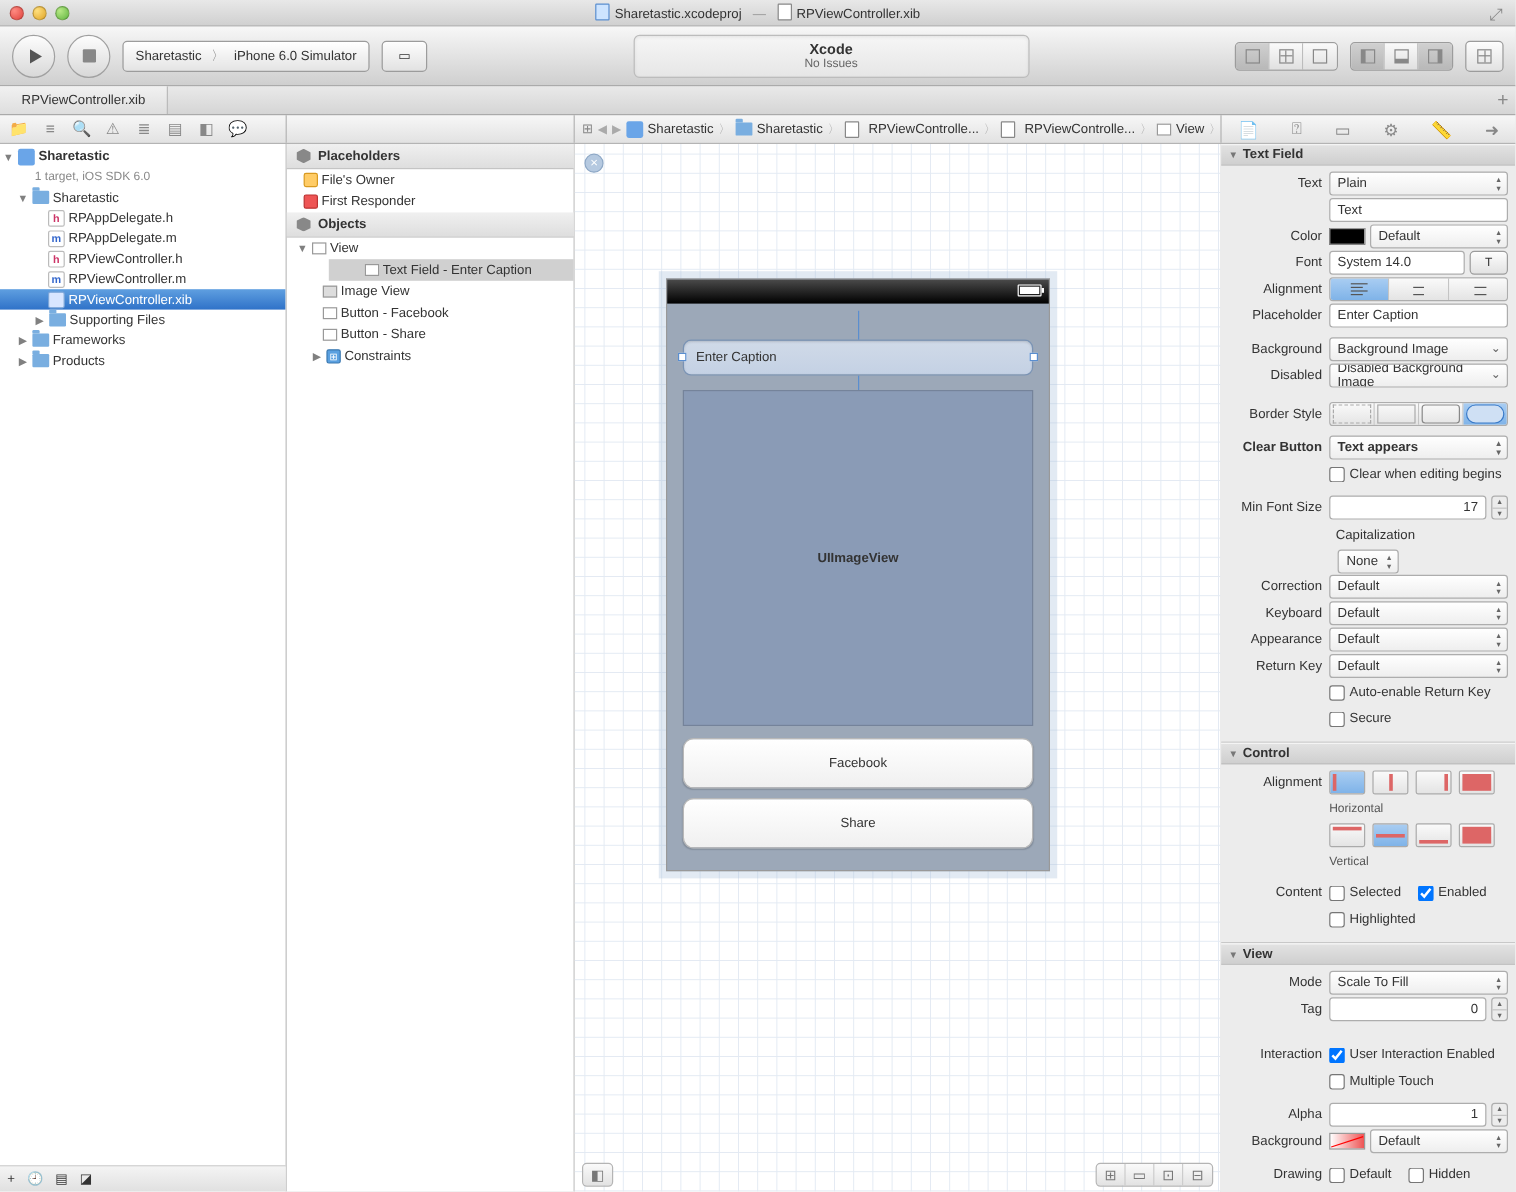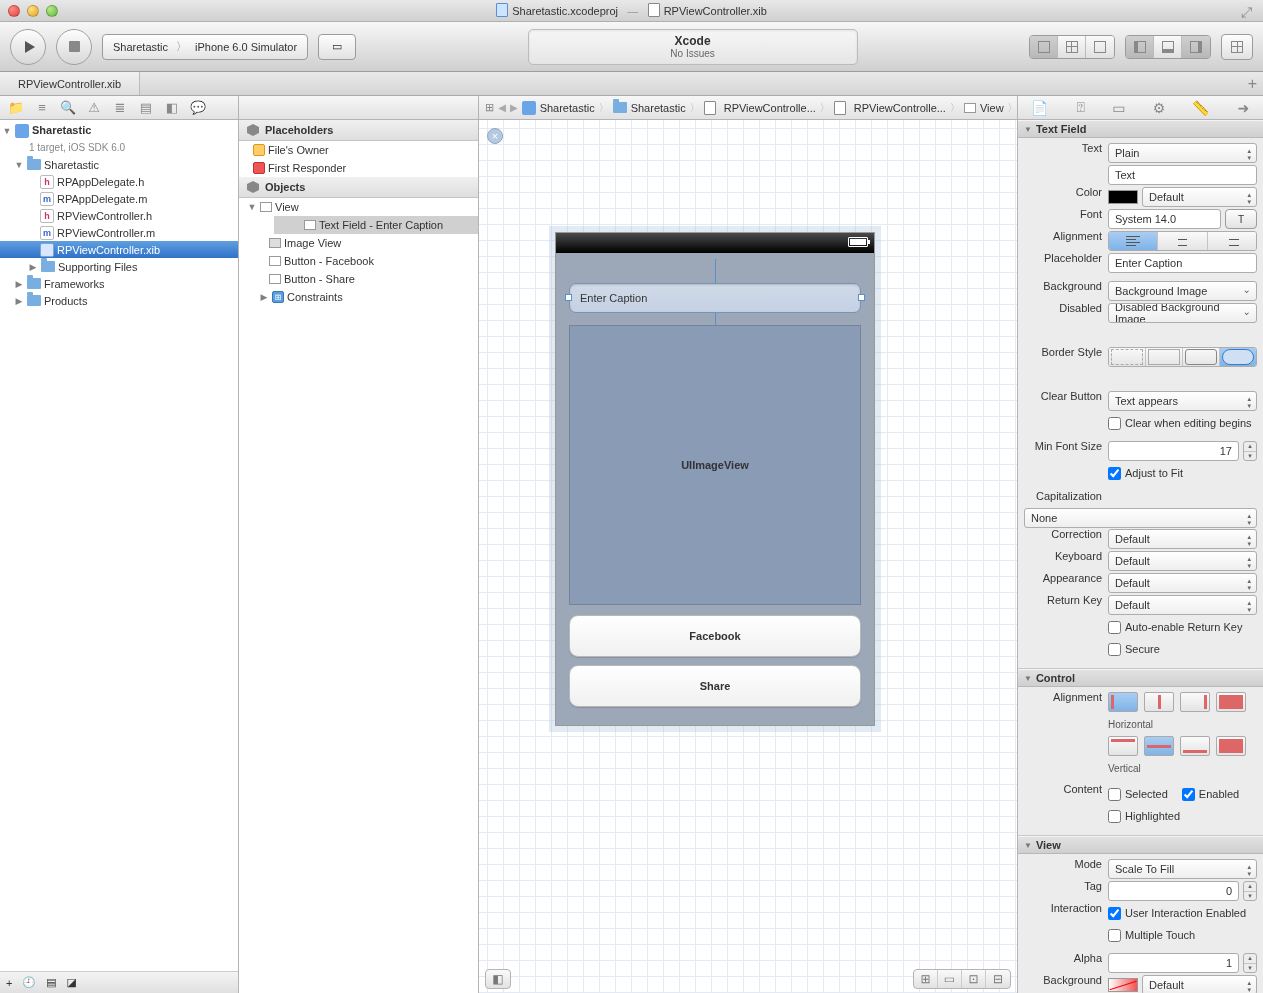--- a/index.html
+++ b/index.html
@@ -101,33 +101,33 @@
 .battery::after { content:""; position:absolute; right:-3px; top:2px; width:2px; height:4px; background:#fff; }
 .battery .fill { position:absolute; left:1px; top:1px; bottom:1px; right:1px; background:#fff; }
 .tf-wrap { position:absolute; left:13px; top:50px; right:13px; height:30px; }
 .textfield { width:100%; height:100%; border:1px solid #7a93b4; border-radius:7px; background:linear-gradient(#d0dae8,#c4d1e4); box-shadow:inset 0 1px 2px rgba(0,0,0,.15); padding:0 10px; font-size:15px; color:#6d86a6; display:flex; align-items:center; }
 .sel-handle { width:7px; height:7px; background:#fff; border:1px solid #5a8ecf; position:absolute; }
 .h-l { left:-4px; top:50%; margin-top:-4px; } .h-r { right:-4px; top:50%; margin-top:-4px; }
 .guide { position:absolute; background:#5a8ecf; }
 .guide.top { left:50%; width:1px; top:-24px; height:24px; }
 .guide.bot { left:50%; width:1px; bottom:-14px; height:14px; }
 .imgview { position:absolute; left:13px; top:92px; right:13px; height:280px; background:#8a9bb6; border:1px solid rgba(0,0,0,.15); display:flex; align-items:center; justify-content:center; color:#fff; font-weight:700; font-size:15px; }
-.btn { position:absolute; left:13px; right:13px; height:42px; border-radius:9px; background:linear-gradient(#fff,#f0f0f0); border:1px solid #b8b8b8; box-shadow:0 1px 1px rgba(0,0,0,.15); display:flex; align-items:center; justify-content:center; font-size:16px; font-weight:700; color:#324c78; }
+.btn { position:absolute; left:13px; right:13px; height:42px; border-radius:9px; background:linear-gradient(#fff,#f0f0f0); border:1px solid #b8b8b8; box-shadow:0 1px 1px rgba(0,0,0,.15); display:flex; align-items:center; justify-content:center; font-size:16px; font-weight:400; color:#324c78; }
 .btn.fb { top:382px; } .btn.share { top:432px; }
 .canvas-footer { position:absolute; left:0; right:0; bottom:0; height:28px; display:flex; justify-content:space-between; align-items:flex-end; padding:0 6px 4px; }
 .pill { height:20px; border:1px solid #b4b4b4; border-radius:4px; background:linear-gradient(#fafafa,#e2e2e2); display:flex; align-items:center; }
 .pill .s { width:24px; height:100%; display:flex; align-items:center; justify-content:center; border-right:1px solid #ccc; font-size:12px; color:#777; }
 .pill .s:last-child { border-right:none; }
 
 
 .insp-section { border-bottom:1px solid #c8c8c8; }
 .insp-head { height:18px; background:linear-gradient(#e2e2e2,#cfcfcf); border-top:1px solid #f4f4f4; border-bottom:1px solid #b8b8b8; display:flex; align-items:center; padding:0 6px; font-weight:600; gap:4px; }
 .insp-head .tri { font-size:8px; color:#777; }
 .insp-body { padding:4px 6px 8px; }
-.irow { display:flex; min-height:22px; gap:6px; }
+.irow { display:flex; align-items:center; min-height:22px; gap:6px; }
 .irow .lbl { width:78px; text-align:right; font-size:11px; color:#333; }
 .ctrl { flex:1; display:flex; gap:4px; align-items:center; }
 .select { flex:1; height:20px; border:1px solid #adadad; border-radius:3px; background:linear-gradient(#fff,#eee); padding:0 16px 0 6px; position:relative; font-size:11px; display:flex; align-items:center; overflow:hidden; }
 .select::after { content:"⌄"; position:absolute; right:5px; top:2px; color:#666; font-size:10px; }
 .select.updown::after { content:"▴\A▾"; white-space:pre; font-size:7px; line-height:7px; top:3px; }
 .textin { flex:1; height:20px; border:1px solid #adadad; border-radius:3px; background:#fff; padding:0 6px; font-size:11px; display:flex; align-items:center; }
 .textin.ph { color:#aaa; }
 .seg2 { display:flex; border:1px solid #adadad; border-radius:3px; overflow:hidden; height:20px; flex:1; }
 .seg2 .c { flex:1; display:flex; align-items:center; justify-content:center; border-right:1px solid #c4c4c4; background:linear-gradient(#fafafa,#e4e4e4); }
 .seg2 .c:last-child { border-right:none; }
@@ -528,40 +528,40 @@
             </div>
           </div>
         <div class="irow">
             <div class="lbl">Disabled</div>
             <div class="ctrl">
               <div class="select ph" style="color:#aaa;">
                 <span>Disabled Background Image</span>
               </div>
             </div>
           </div>
-        <div class="irow" style="margin-top:22px;">
+        <div class="irow" style="margin-top:10px;">
             <div class="lbl">Border Style</div>
             <div class="ctrl">
               <div class="seg2">
           <div class="c">
                   <div class="border-opt"></div>
                 </div>
           <div class="c">
                   <div class="border-opt solid"></div>
                 </div>
           <div class="c">
                   <div class="border-opt bezel"></div>
                 </div>
           <div class="c on">
                   <div class="border-opt round"></div>
                 </div>
         </div>
             </div>
           </div>
-        <div class="irow" style="margin-top:22px;">
+        <div class="irow" style="margin-top:6px;font-weight:bold;">
             <div class="lbl">Clear Button</div>
             <div class="ctrl">
               <div class="select updown">
                 <span>Text appears</span>
               </div>
             </div>
           </div>
         <div class="irow">
             <div class="lbl"></div>
             <div class="ctrl">
@@ -574,29 +574,20 @@
         <div class="irow" style="margin-top:6px;">
             <div class="lbl">Min Font Size</div>
             <div class="ctrl">
               <div class="textin" style="justify-content:flex-end;">
                 <span>17</span>
               </div>
               <div class="step">
                 <div>▴</div>
                 <div>▾</div>
               </div>
-            </div>
-          </div>
-        <div class="irow">
-            <div class="lbl"></div>
-            <div class="ctrl">
-              <label class="check">
-                <input type="checkbox" checked="" style="">
-                <span>Adjust to Fit</span>
-              </label>
             </div>
           </div>
         <div class="irow" style="margin-top:6px;flex-direction:column;">
             <div class="lbl">Capitalization</div>
             <div class="ctrl">
               <div class="select updown">
                 <span>None</span>
               </div>
             </div>
           </div>
@@ -745,21 +736,21 @@
             <div class="ctrl">
               <div class="textin" style="justify-content:flex-end;">
                 <span>0</span>
               </div>
               <div class="step">
                 <div>▴</div>
                 <div>▾</div>
               </div>
             </div>
           </div>
-        <div class="irow" style="margin-top:0;">
+        <div class="irow" style="margin-top:16px;">
             <div class="lbl">Interaction</div>
             <div class="ctrl">
               <label class="check">
                 <input type="checkbox" checked="" style="">
                 <span>User Interaction Enabled</span>
               </label>
             </div>
           </div>
         <div class="irow">
             <div class="lbl"></div>

